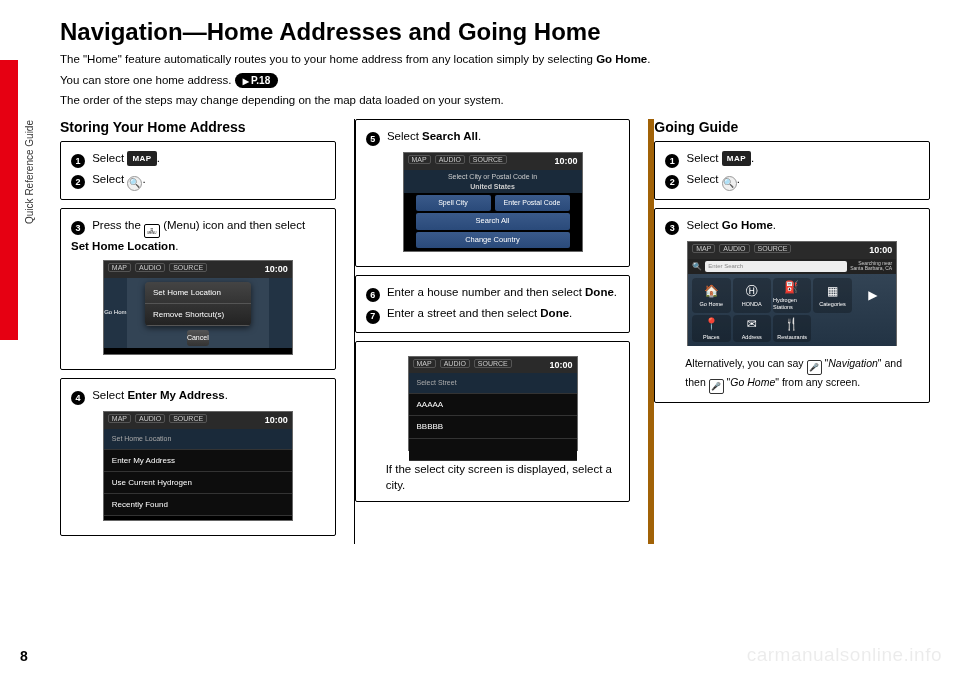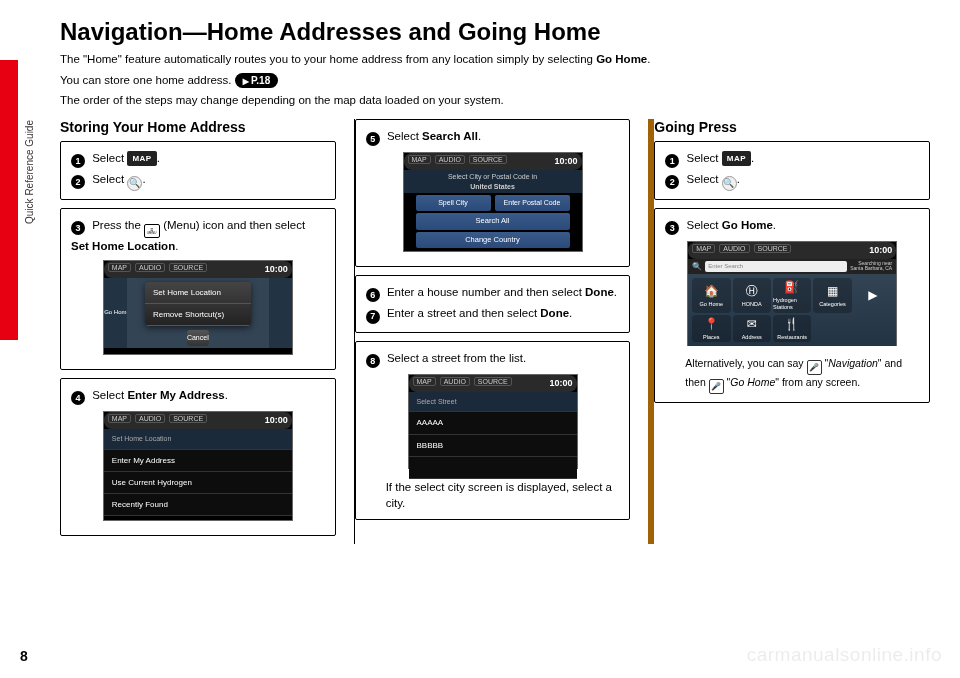--- a/index.html
+++ b/index.html
@@ -146,21 +146,20 @@
   .screen-5 { width: 180px; height: 100px; }
   .screen-8 { width: 170px; height: 95px; }
   .screen-3 { width: 210px; height: 105px; }
   .scr-header {
     display: flex;
     justify-content: space-between;
     background: #2a2a2a;
     font-size: 7px;
     color: #ccc;
     padding: 2px 4px;
-    border-radius: 8px;
   }
   .scr-header .tabs span { margin-right: 4px; border: 1px solid #555; padding: 0 3px; border-radius: 2px; }
   .scr-header .clock { font-size: 9px; font-weight: bold; color: #fff; }
   .scr-sub {
     font-size: 7px;
     color: #ccc;
     text-align: center;
     padding: 2px 0;
     background: #1a2a3a;
   }
@@ -364,41 +363,37 @@
           <span class="num">6</span>
           <span>Enter a house number and then select </span><strong>Done</strong><span>.</span>
         </p>
         <p>
           <span class="num">7</span>
           <span>Enter a street and then select </span><strong>Done</strong><span>.</span>
         </p>
       </div>
 
       <div class="step-box">
-        <p>
-          <span class="num">8</span>
-          <span>Select a street from the list.</span>
-        </p>
         <div class="screen screen-8">
           <div class="scr-header">
             <div class="tabs"><span>MAP</span><span>AUDIO</span><span>SOURCE</span></div>
             <div class="clock">10:00</div>
           </div>
           <div class="scr-list-item" style="background:#1a2a3a;color:#aaa;font-size:7px">Select Street</div>
           <div class="scr-list-item">AAAAA</div>
           <div class="scr-list-item">BBBBB</div>
           <div class="scr-list-item">&nbsp;</div>
         </div>
         <div class="indent-note">If the select city screen is displayed, select a city.</div>
       </div>
 
     </div>
 
     <div class="col">
-      <h2>Going Press</h2>
+      <h2>Going Guide</h2>
 
       <div class="step-box">
         <p>
           <span class="num">1</span>
           <span>Select </span><span class="btn-map">MAP</span><span>.</span>
         </p>
         <p>
           <span class="num">2</span>
           <span>Select </span><span class="btn-search">🔍</span><span>.</span>
         </p>

